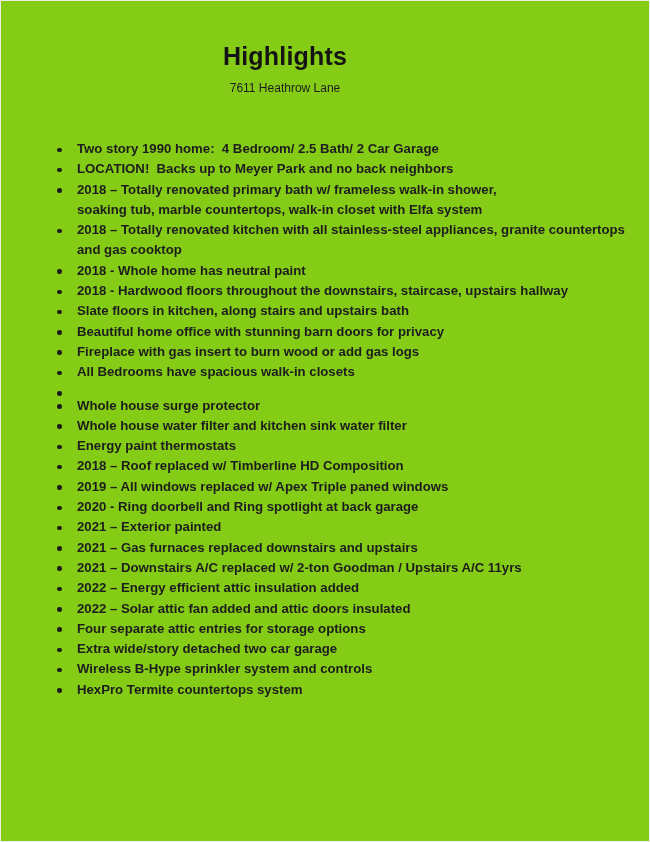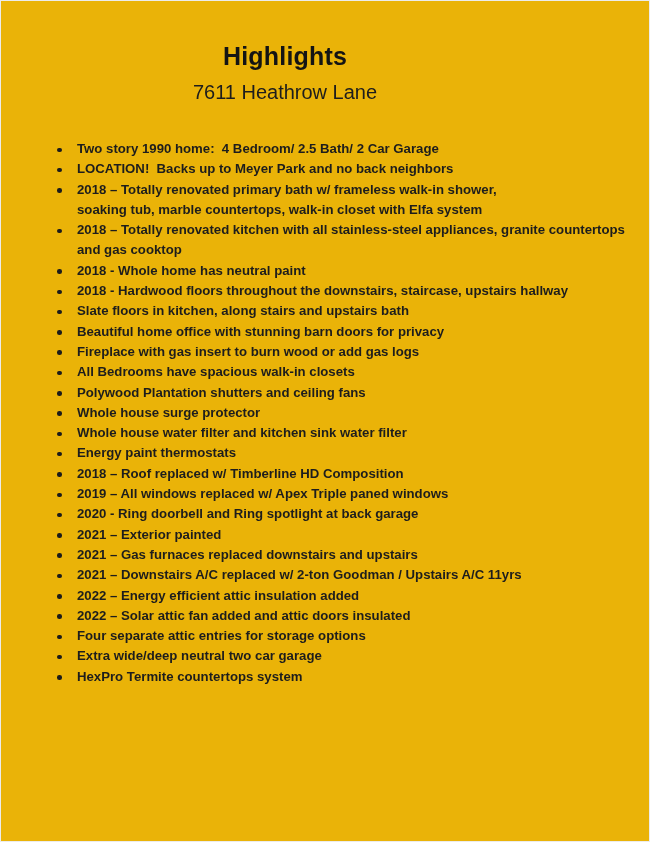--- a/index.html
+++ b/index.html
@@ -4,21 +4,21 @@
 <style>
   html, body {
     margin: 0;
     padding: 0;
     background: #ffffff;
   }
   .page {
     position: relative;
     width: 650px;
     height: 842px;
-    background: #eab308;
+    background: #84cc16;
     box-shadow: inset 0 0 0 1px #ececec;
     overflow: hidden;
     font-family: "Liberation Sans", sans-serif;
     color: #1d1d1d;
   }
   .doc-header {
     position: absolute;
     top: 44px;
     left: 0;
     width: 570px;
@@ -27,21 +27,21 @@
   .doc-title {
     margin: 0;
     font-size: 25px;
     line-height: 1;
     font-weight: 700;
     color: #141414;
     letter-spacing: 0.2px;
   }
   .doc-subtitle {
     margin: 13px 0 0 0;
-    font-size: 20px;
+    font-size: 12px;
     line-height: 1;
     font-weight: 400;
     color: #1d1d1d;
   }
   .highlights-list {
     position: absolute;
     top: 139px;
     left: 57px;
     width: 585px;
     margin: 0;
@@ -128,21 +128,20 @@
       <span class="bullet-text">Fireplace with gas insert to burn wood or add gas logs</span>
     </li>
 
     <li>
       <span class="bullet-dot"></span>
       <span class="bullet-text">All Bedrooms have spacious walk-in closets</span>
     </li>
 
     <li>
       <span class="bullet-dot"></span>
-      <span class="bullet-text">Polywood Plantation shutters and ceiling fans</span>
     </li>
 
     <li>
       <span class="bullet-dot"></span>
       <span class="bullet-text">Whole house surge protector</span>
     </li>
 
     <li>
       <span class="bullet-dot"></span>
       <span class="bullet-text">Whole house water filter and kitchen sink water filter</span>
@@ -193,24 +192,28 @@
       <span class="bullet-text">2022 – Solar attic fan added and attic doors insulated</span>
     </li>
 
     <li>
       <span class="bullet-dot"></span>
       <span class="bullet-text">Four separate attic entries for storage options</span>
     </li>
 
     <li>
       <span class="bullet-dot"></span>
-      <span class="bullet-text">Extra wide/deep neutral two car garage</span>
-    </li>
-
-
+      <span class="bullet-text">Extra wide/story detached two car garage</span>
+    </li>
+
+
+    <li>
+      <span class="bullet-dot"></span>
+      <span class="bullet-text">Wireless B-Hype sprinkler system and controls</span>
+    </li>
 
     <li>
       <span class="bullet-dot"></span>
       <span class="bullet-text">HexPro Termite countertops system</span>
     </li>
   </ul>
 
 </div>
 
 </body></html>

